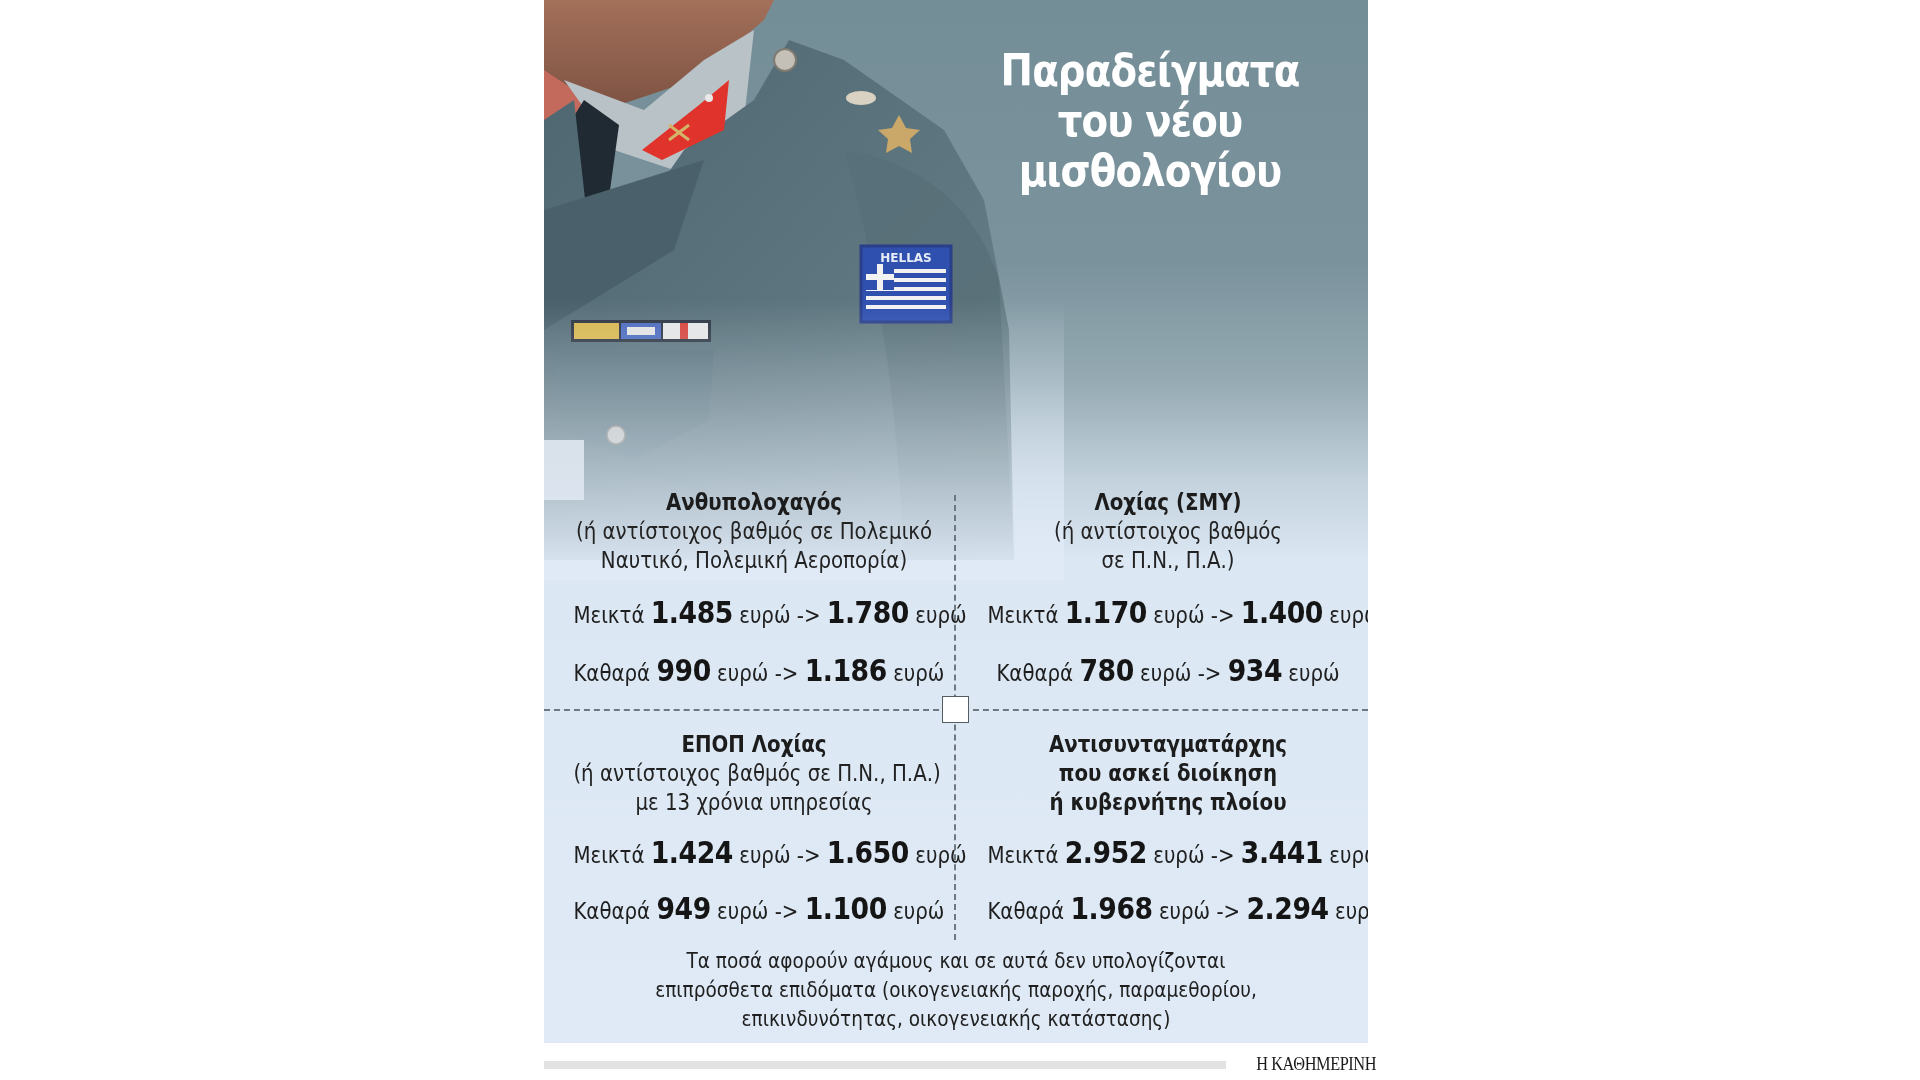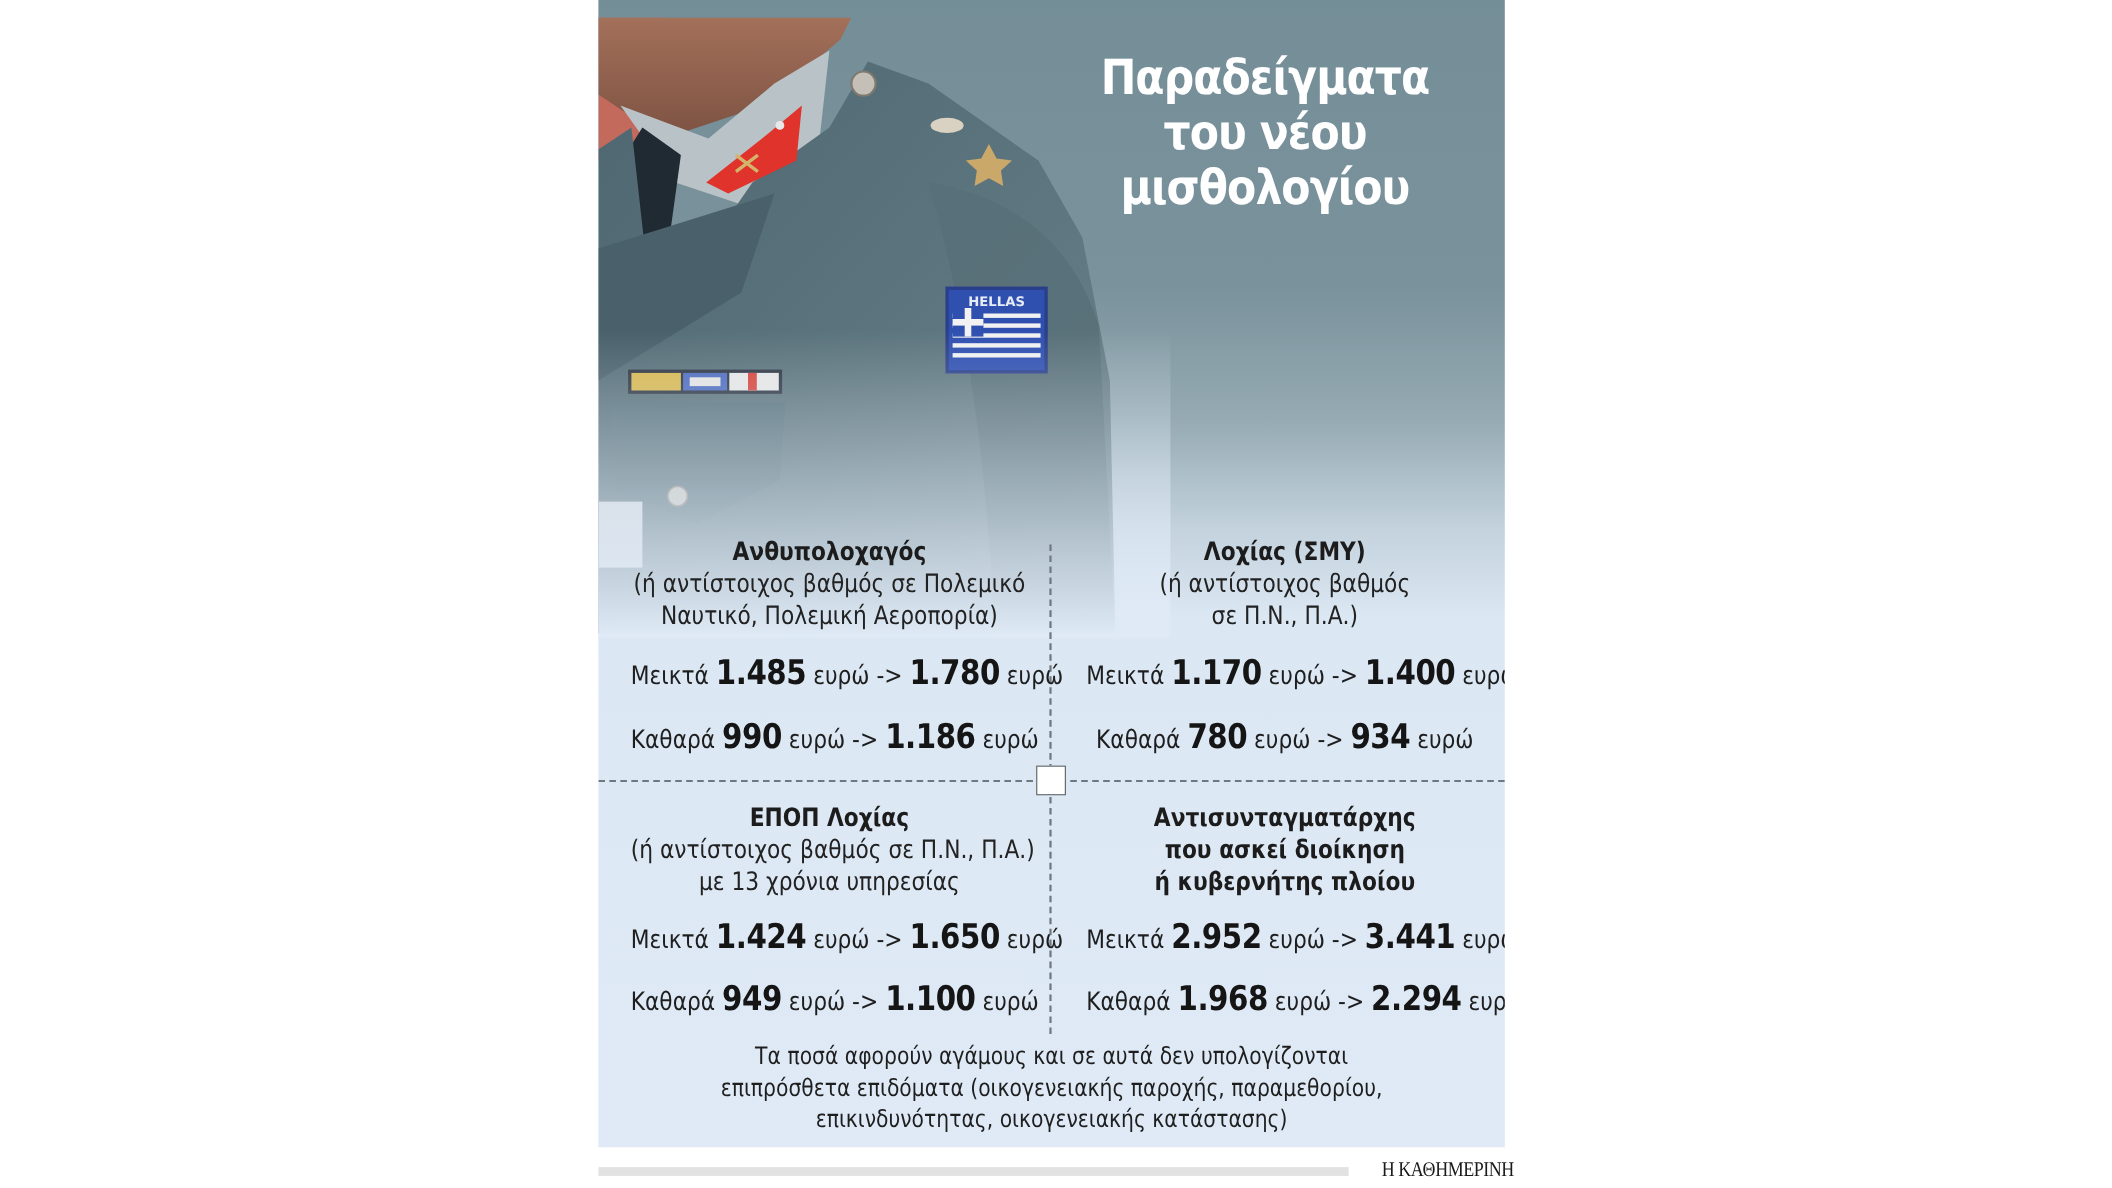--- a/index.html
+++ b/index.html
@@ -5,21 +5,21 @@
   html, body { margin: 0; padding: 0; }
   body {
     width: 1920px; height: 1080px; background: #ffffff; position: relative; overflow: hidden;
     font-family: "Liberation Sans", "DejaVu Sans", sans-serif; color: #1a1a1a;
   }
   .graphic {
     position: absolute; left: 544px; top: 0; width: 824px; height: 1043px; overflow: hidden;
     background: linear-gradient(to bottom, #748e98 0px, #7a929c 260px, #95aab3 380px, #c3d2dd 480px, #dbe7f3 560px, #dfeaf6 1043px);
   }
   
-  .photo { position: absolute; left: 0; top: 16px; width: 470px; height: 560px; }
+  .photo { position: absolute; left: 0; top: 0; width: 470px; height: 560px; }
   .photo svg { display: block; }
   .photo-fade {
     position: absolute; left: 0; top: 300px; width: 520px; height: 280px;
     background: linear-gradient(to bottom, rgba(222,233,244,0) 0%, rgba(222,233,244,0.55) 55%, rgba(223,234,246,1) 100%);
   }
   .title {
     position: absolute; left: 960px; width: 380px; top: 46px;
     margin-left: -544px; 
     text-align: center; color: #ffffff; font-weight: bold;
     font-family: "DejaVu Sans", sans-serif; font-size: 44px; line-height: 50px;

